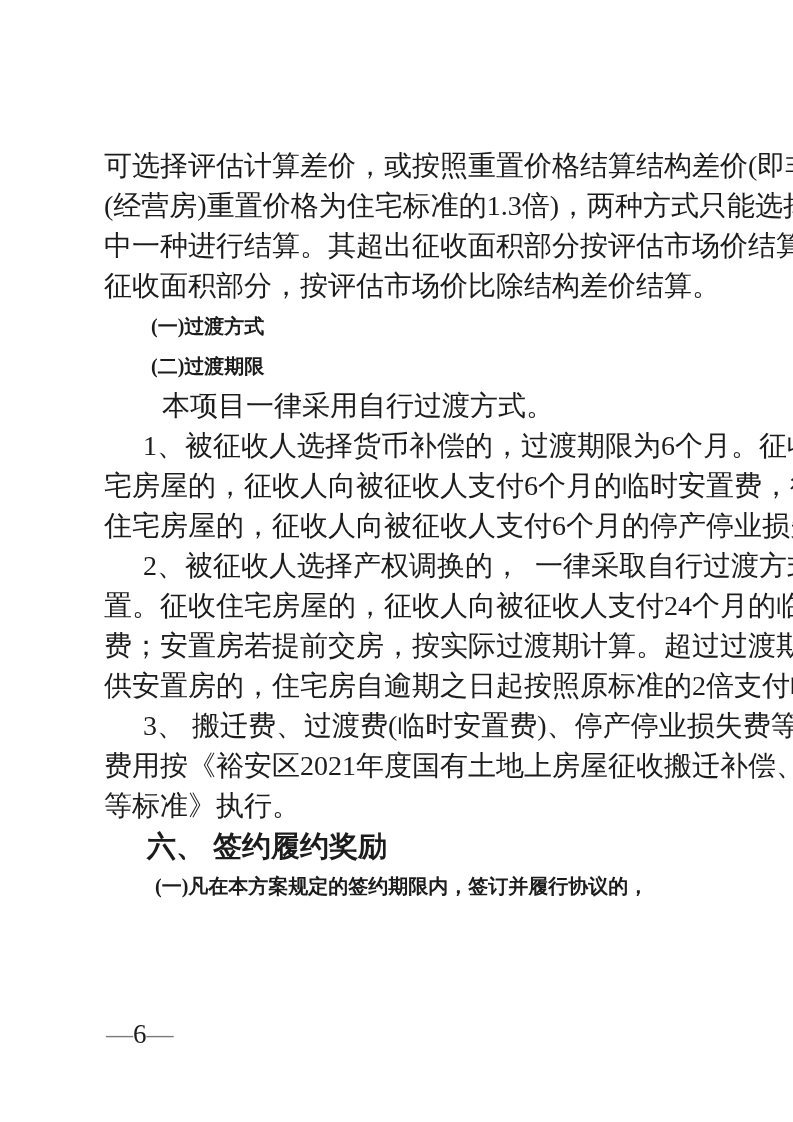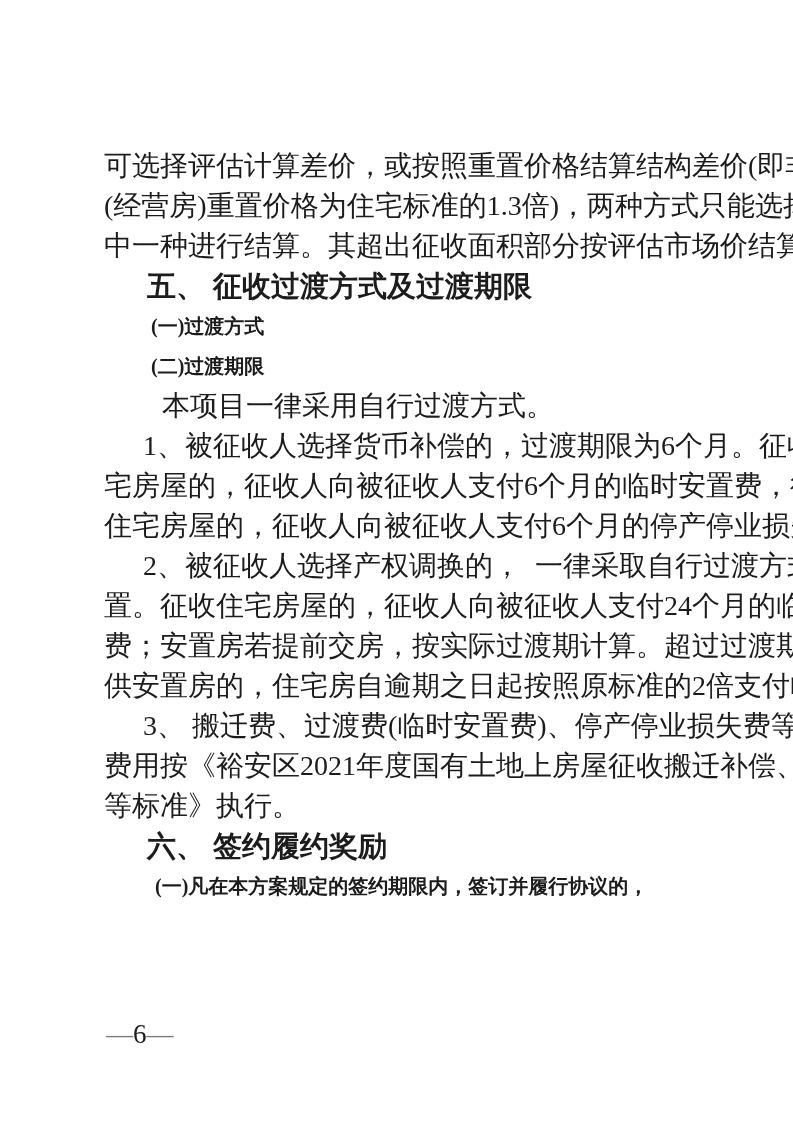--- a/index.html
+++ b/index.html
@@ -57,22 +57,22 @@
 </head>
 <body>
 
 <div class="page">
 
   <div class="content">
 
     <div class="line">可选择评估计算差价，或按照重置价格结算结构差价(即非住宅</div>
     <div class="line">(经营房)重置价格为住宅标准的1.3倍)，两种方式只能选择其</div>
     <div class="line">中一种进行结算。其超出征收面积部分按评估市场价结算，不足</div>
+    <div class="line">征收面积部分，按评估市场价比除结构差价结算。</div>
 
-    <div class="line h-main">五、 征收过渡方式及过渡期限</div>
     <div class="line h-sub">(一)过渡方式</div>
     <div class="line h-sub">(二)过渡期限</div>
     <div class="line indent-body">本项目一律采用自行过渡方式。</div>
 
     <div class="line indent-num">1、被征收人选择货币补偿的，过渡期限为6个月。征收住</div>
     <div class="line">宅房屋的，征收人向被征收人支付6个月的临时安置费，征收非</div>
     <div class="line">住宅房屋的，征收人向被征收人支付6个月的停产停业损失费。</div>
 
     <div class="line indent-num">2、被征收人选择产权调换的，  一律采取自行过渡方式临时安</div>
     <div class="line">置。征收住宅房屋的，征收人向被征收人支付24个月的临时安置</div>

